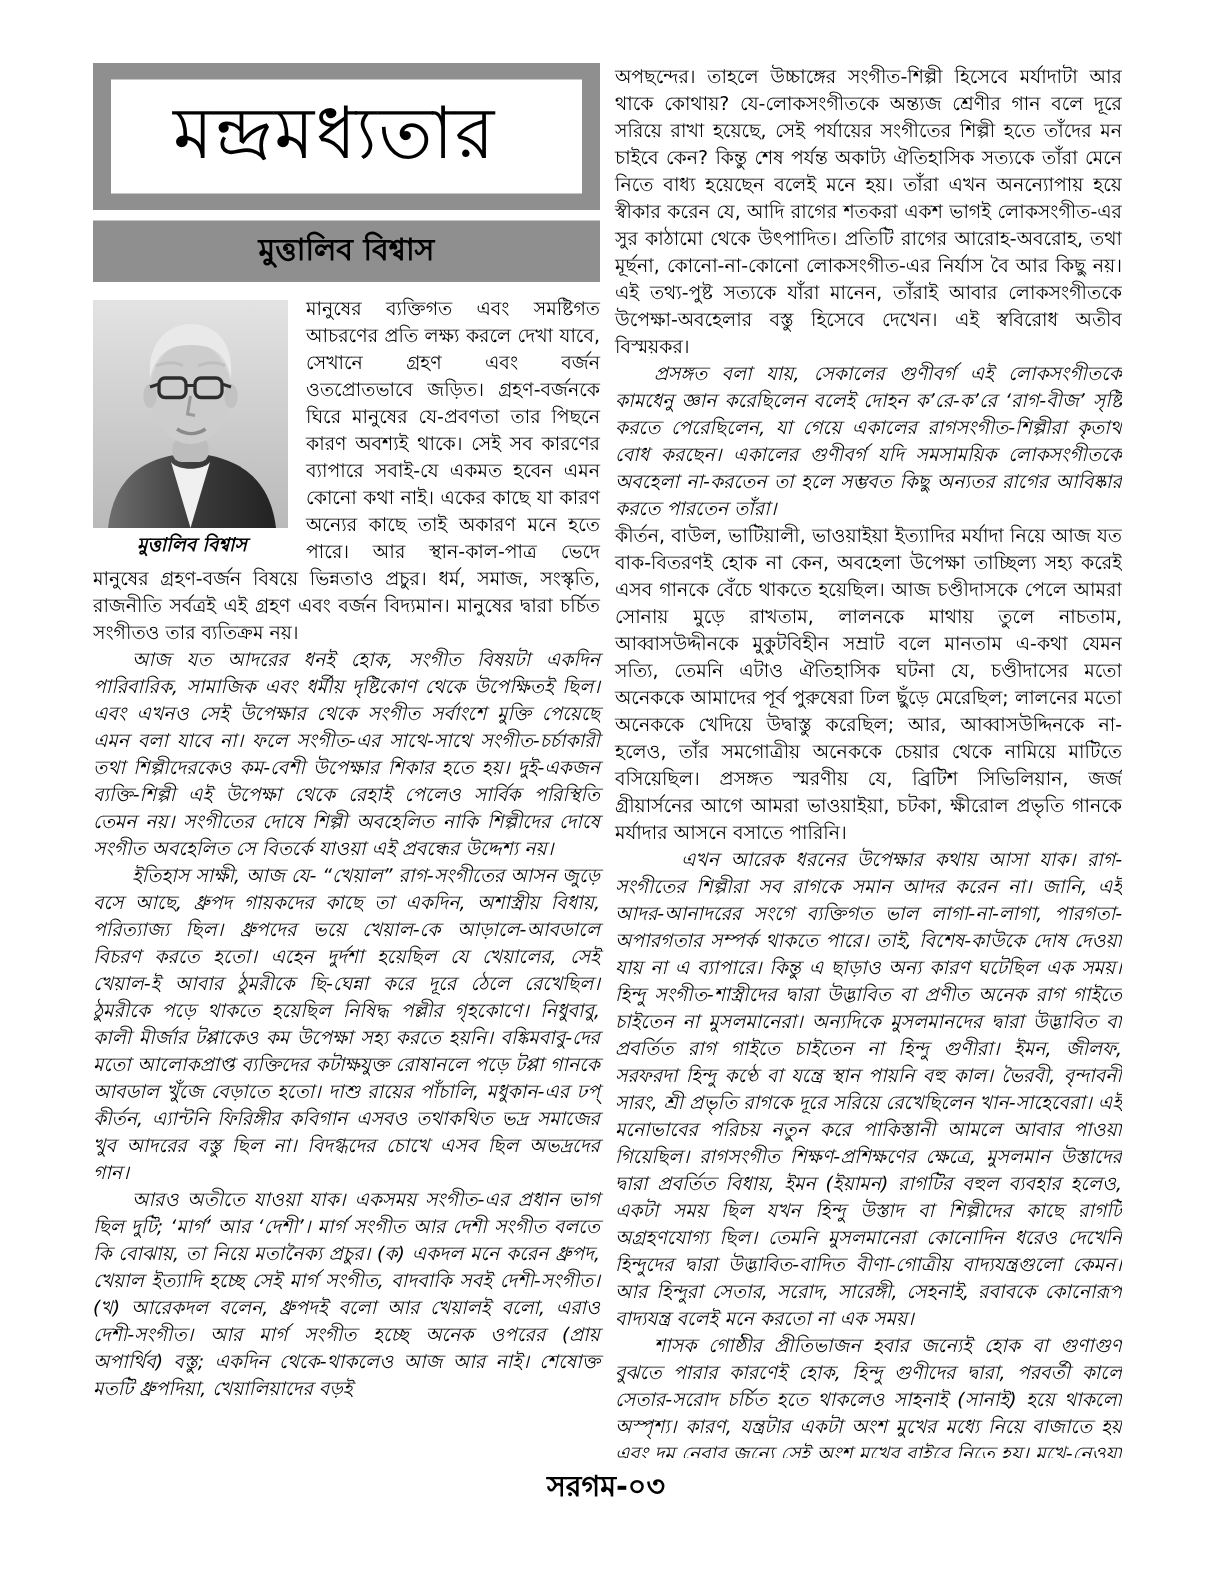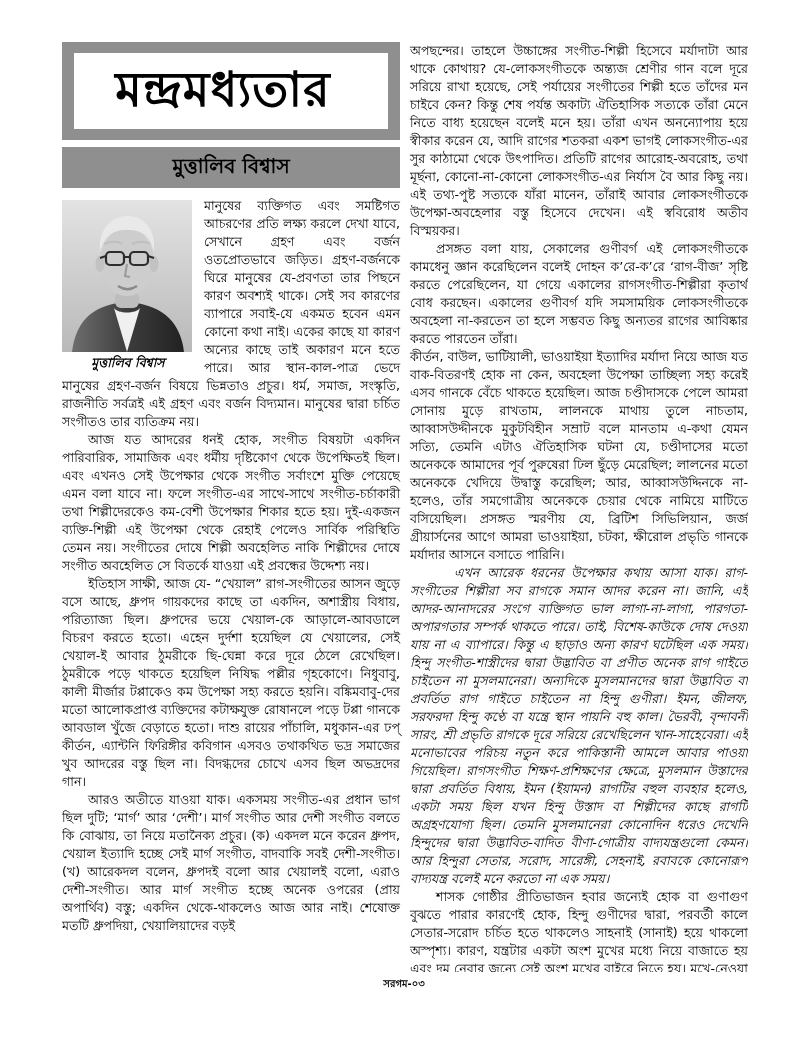--- a/index.html
+++ b/index.html
@@ -34,21 +34,21 @@
   }
   
   .title-frame {
     background: #8f8f8f;
     padding: 11px 12px;
     margin-bottom: 7px;
   }
   .title-inner {
     background: #ffffff;
     text-align: center;
-    font-weight: bold;
+    font-weight: normal;
     font-size: 48px;
     line-height: 1.25;
     padding: 6px 18px 10px 2px;
     letter-spacing: 1px;
     white-space: nowrap;
     overflow: hidden;
   }
   .author-bar {
     background: #8f8f8f;
     text-align: center;
@@ -74,31 +74,31 @@
     display: block;
     font-style: italic;
     font-weight: bold;
     font-size: 12.5px;
     padding-top: 2px;
   }
   
   p.body-par {
     margin: 0;
   }
-  p.indent { text-indent: 26px; }
+  p.indent { text-indent: 26px; font-style: italic; }
   p.indent-lg { text-indent: 44px; font-style: italic; }
   
   .footer {
     position: absolute;
     left: 0;
     right: 0;
     top: 976px;
     text-align: center;
     font-weight: bold;
-    font-size: 10px;
+    font-size: 19px;
   }
 </style>
 </head>
 <body>
 
 <div class="page">
 
   <div class="columns">
 
     <div class="col">

